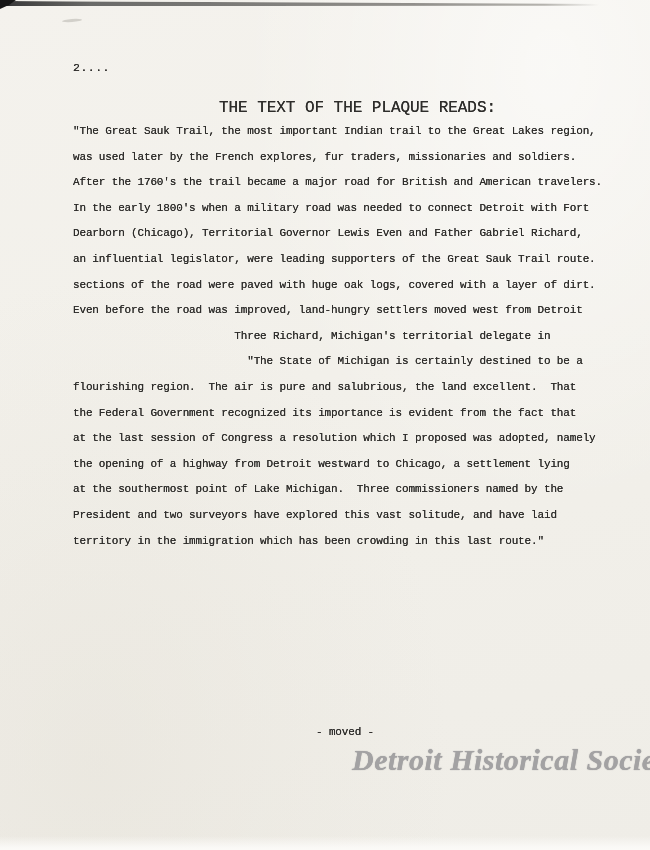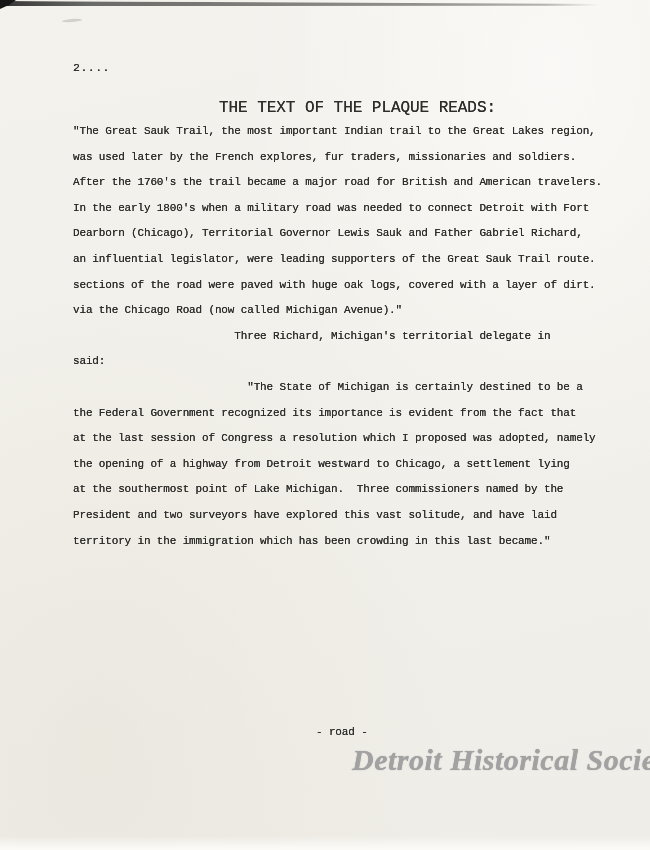--- a/index.html
+++ b/index.html
@@ -113,34 +113,34 @@
 
   <div class="page-number">2....</div>
 
   <div class="heading">THE TEXT OF THE PLAQUE READS:</div>
 
   <div class="body-text">
     <div class="typed-line">"The Great Sauk Trail, the most important Indian trail to the Great Lakes region,</div>
     <div class="typed-line">was used later by the French explores, fur traders, missionaries and soldiers.</div>
     <div class="typed-line">After the 1760's the trail became a major road for British and American travelers.</div>
     <div class="typed-line">In the early 1800's when a military road was needed to connect Detroit with Fort</div>
-    <div class="typed-line">Dearborn (Chicago), Territorial Governor Lewis Sauk and Father Gabriel Richard,</div>
+    <div class="typed-line">Dearborn (Chicago), Territorial Governor Lewis Even and Father Gabriel Richard,</div>
     <div class="typed-line">an influential legislator, were leading supporters of the Great Sauk Trail route.</div>
     <div class="typed-line">sections of the road were paved with huge oak logs, covered with a layer of dirt.</div>
-    <div class="typed-line">via the Chicago Road (now called Michigan Avenue)."</div>
+    <div class="typed-line">Even before the road was improved, land-hungry settlers moved west from Detroit</div>
     <div class="typed-line">                         Three Richard, Michigan's territorial delegate in</div>
-    <div class="typed-line">said:</div>
     <div class="typed-line">                           "The State of Michigan is certainly destined to be a</div>
+    <div class="typed-line">flourishing region.  The air is pure and salubrious, the land excellent.  That</div>
     <div class="typed-line">the Federal Government recognized its importance is evident from the fact that</div>
     <div class="typed-line">at the last session of Congress a resolution which I proposed was adopted, namely</div>
     <div class="typed-line">the opening of a highway from Detroit westward to Chicago, a settlement lying</div>
     <div class="typed-line">at the southermost point of Lake Michigan.  Three commissioners named by the</div>
     <div class="typed-line">President and two surveyors have explored this vast solitude, and have laid</div>
-    <div class="typed-line">territory in the immigration which has been crowding in this last became."</div>
+    <div class="typed-line">territory in the immigration which has been crowding in this last route."</div>
   </div>
 
-  <div class="footer-more">- road -</div>
+  <div class="footer-more">- moved -</div>
 
   <div class="watermark">Detroit Historical Society</div>
 
   <div class="scan-bottom"></div>
 
 </div>
 
 </body></html>

